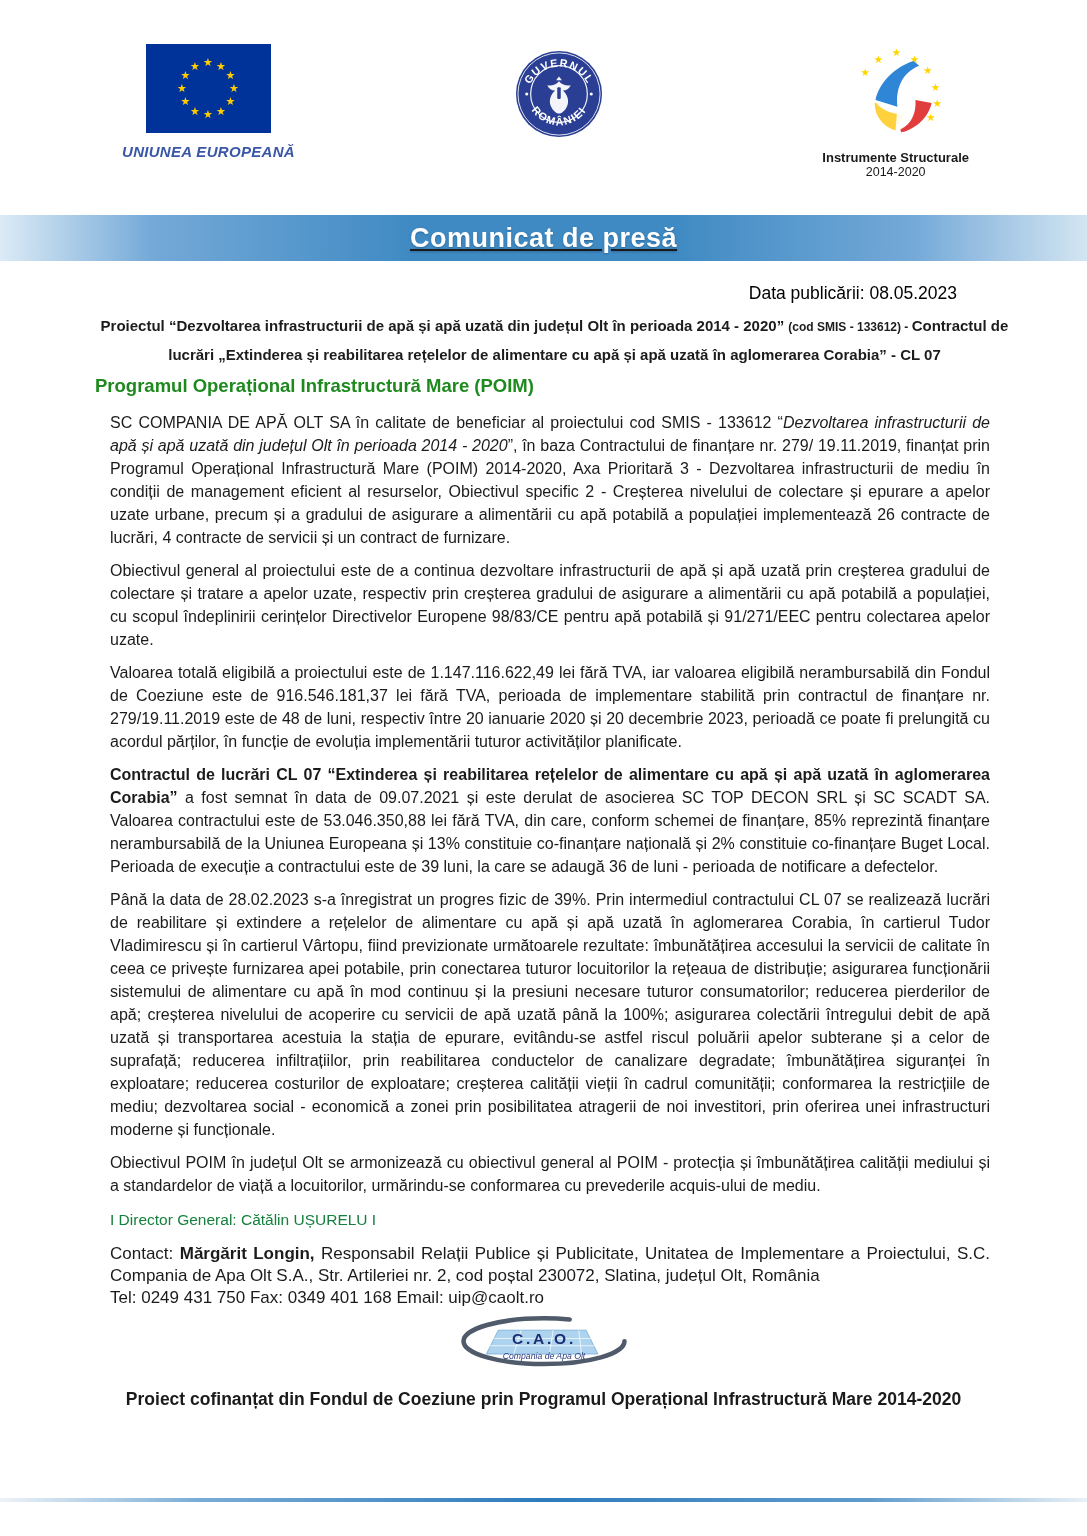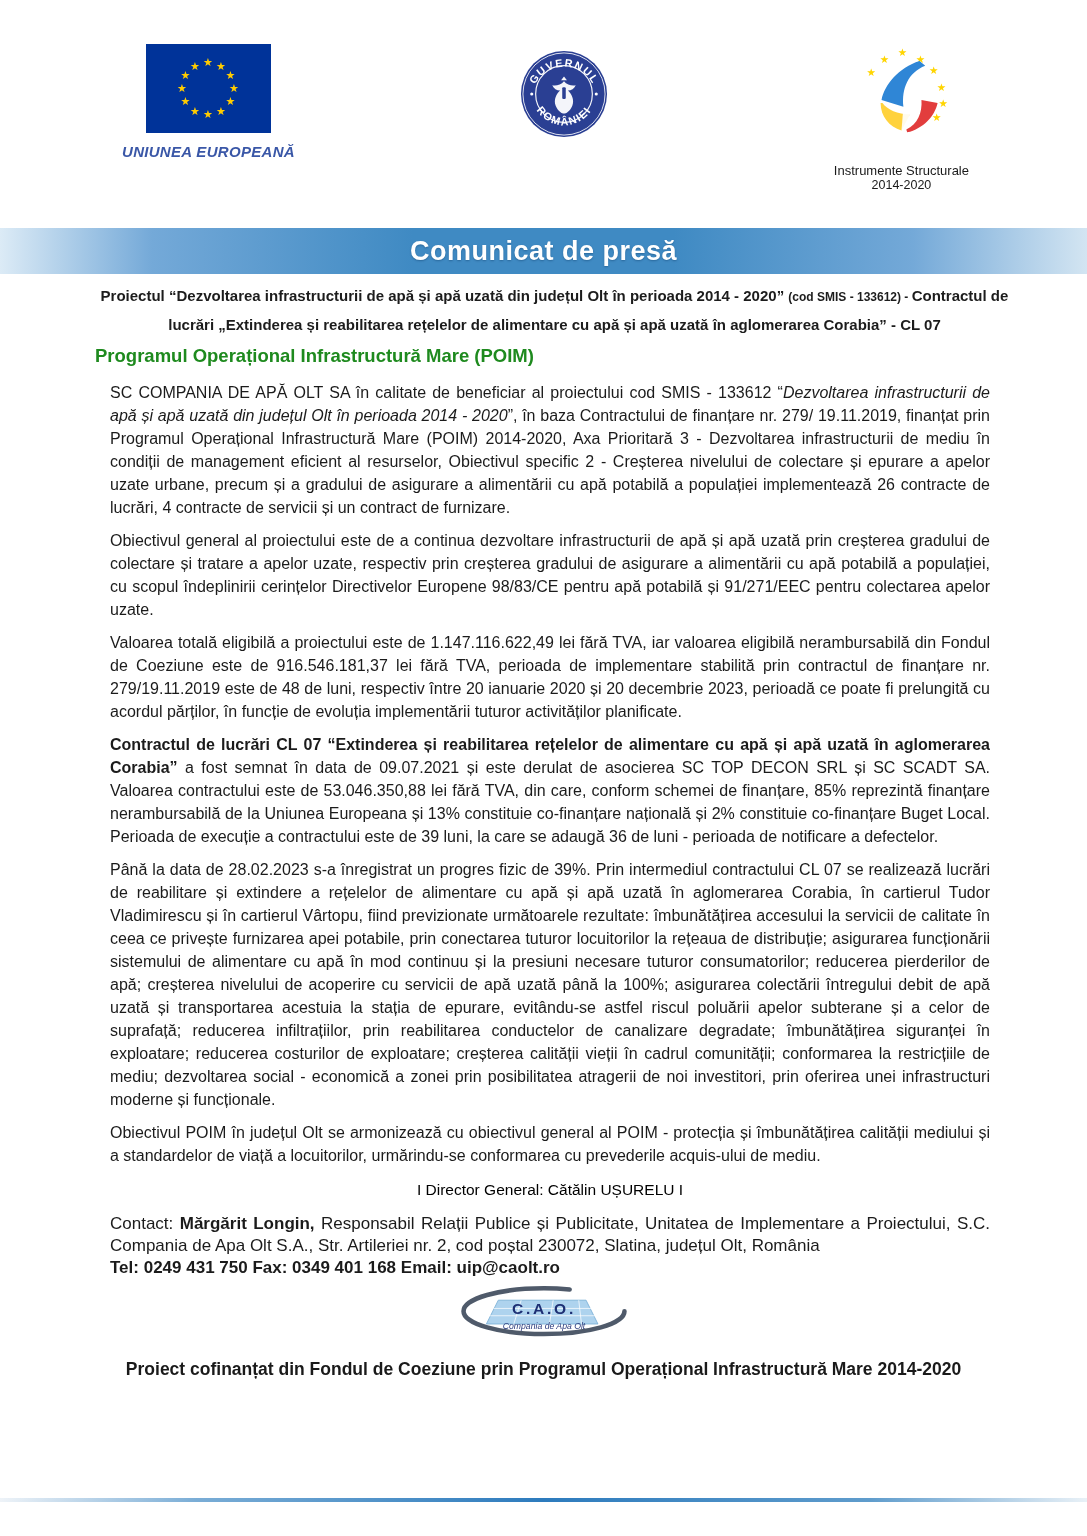--- a/index.html
+++ b/index.html
@@ -9,28 +9,28 @@
     font-family:"Liberation Sans", sans-serif; color:#1b1b1b;
     position:relative; overflow:hidden;
   }
   
   .logos {
     display:flex; justify-content:space-between; align-items:flex-start;
     padding:44px 118px 0 122px;
   }
   .logo-block { text-align:center; }
   .eu-label { margin-top:6px; font-size:15px; font-weight:bold; color:#3a57a7; letter-spacing:.3px;font-style:italic; }
-  .struct-label1 { margin-top:20px; font-size:13px; font-weight:normal; color:#1a1a1a; }
+  .struct-label1 { margin-top:7px; font-size:13px; font-weight:bold; color:#1a1a1a; }
   .struct-label2 { font-size:12.5px; font-weight:normal; color:#1a1a1a; }
   .logo-gov { padding-top:6px; }
   
   .banner {
     margin-top:36px; height:46px; width:100%;
     background:linear-gradient(90deg,#dcebf6 0%,#74a9d8 14%,#3f8ac3 38%,#3f8ac3 62%,#74a9d8 84%,#d3e5f2 100%);
-    display:flex; align-items:center; justify-content:center;
+    display:flex; align-items:center; justify-content:center;text-decoration:underline;
   }
   .banner-title {
     color:#ffffff; font-size:27px; font-weight:bold; letter-spacing:.5px;
     text-shadow:0 1px 2px rgba(0,40,80,.35);
   }
   
   .dateline {
     margin:22px 130px 0 0; text-align:right;
     font-size:17.5px; color:#000;
   }
@@ -43,26 +43,26 @@
     margin:7px 95px 0 95px; 
     font-size:18.5px; font-weight:bold; color:#1e8a1e;
   }
   
   .content { margin:14px 97px 0 110px; }
   .content p.para {
     font-size:16px; line-height:23px; text-align:justify; color:#1b1b1b;
     margin-bottom:10px;
   }
   .director {
-    margin:14px 0 2px 0; text-align:center; font-size:15.5px; color:#000000;
+    margin:14px 0 2px 0; text-align:left; font-size:15.5px; color:#15803d;
   }
   .contact {
     margin-top:14px; font-size:17px; line-height:22px; text-align:justify; color:#1b1b1b;
   }
-  .contact .block { display:block;font-weight:bold; }
+  .contact .block { display:block; }
   
   .cao-wrap { margin-top:2px; text-align:center; }
   
   .footer-text {
     margin:10px 95px 0 95px; text-align:center;
     font-size:17.5px; font-weight:bold; color:#1a1a1a;
   }
   .footer-line {
     position:absolute; left:0; right:0; bottom:34px; height:4px;
     background:linear-gradient(90deg,#eef3f8 0%,#7aadd6 18%,#2d7bbd 50%,#5f9ccc 80%,#e9f1f7 100%);
@@ -143,20 +143,21 @@
       </svg>
       <div class="struct-label1">Instrumente Structurale</div>
       <div class="struct-label2">2014-2020</div>
     </div>
   </header>
 
   <div class="banner">
     <span class="banner-title">Comunicat de presă</span>
   </div>
 
+  <div class="dateline">Data publicării: 08.05.2023</div>
 
   <h1 class="title"><span>Proiectul “Dezvoltarea infrastructurii de apă și apă uzată din județul Olt în perioada 2014 - 2020” </span><span class="r-small">(cod SMIS - 133612) - </span><span>Contractul de lucrări „Extinderea și reabilitarea rețelelor de alimentare cu apă și apă uzată în aglomerarea Corabia” - CL 07</span></h1>
   <h2 class="subtitle">Programul Operațional Infrastructură Mare (POIM)</h2>
 
   <main class="content">
     <p class="para"><span>SC COMPANIA DE APĂ OLT SA în calitate de beneficiar al proiectului cod SMIS - 133612 “</span><span class="r-italic">Dezvoltarea infrastructurii de apă și apă uzată din județul Olt în perioada 2014 - 2020</span><span>”, în baza Contractului de finanțare nr. 279/ 19.11.2019, finanțat prin Programul Operațional Infrastructură Mare (POIM) 2014-2020, Axa Prioritară 3 - Dezvoltarea infrastructurii de mediu în condiții de management eficient al resurselor, Obiectivul specific 2 - Creșterea nivelului de colectare și epurare a apelor uzate urbane, precum și a gradului de asigurare a alimentării cu apă potabilă a populației implementează 26 contracte de lucrări, 4 contracte de servicii și un contract de furnizare.</span></p>
     <p class="para"><span>Obiectivul general al proiectului este de a continua dezvoltare infrastructurii de apă și apă uzată prin creșterea gradului de colectare și tratare a apelor uzate, respectiv prin creșterea gradului de asigurare a alimentării cu apă potabilă a populației, cu scopul îndeplinirii cerințelor Directivelor Europene 98/83/CE pentru apă potabilă și 91/271/EEC pentru colectarea apelor uzate.</span></p>
     <p class="para"><span>Valoarea totală eligibilă a proiectului este de 1.147.116.622,49 lei fără TVA, iar valoarea eligibilă nerambursabilă din Fondul de Coeziune este de 916.546.181,37 lei fără TVA, perioada de implementare stabilită prin contractul de finanțare nr. 279/19.11.2019 este de 48 de luni, respectiv între 20 ianuarie 2020 și 20 decembrie 2023, perioadă ce poate fi prelungită cu acordul părților, în funcție de evoluția implementării tuturor activităților planificate.</span></p>
     <p class="para"><span class="r-bold">Contractul de lucrări CL 07 “Extinderea și reabilitarea rețelelor de alimentare cu apă și apă uzată în aglomerarea Corabia”</span><span> a fost semnat în data de 09.07.2021 și este derulat de asocierea SC TOP DECON SRL și SC SCADT SA. Valoarea contractului este de 53.046.350,88 lei fără TVA, din care, conform schemei de finanțare, 85% reprezintă finanțare nerambursabilă de la Uniunea Europeana și 13% constituie co-finanțare națională și 2% constituie co-finanțare Buget Local. Perioada de execuție a contractului este de 39 luni, la care se adaugă 36 de luni - perioada de notificare a defectelor.</span></p>
     <p class="para"><span>Până la data de 28.02.2023 s-a înregistrat un progres fizic de 39%. Prin intermediul contractului CL 07 se realizează lucrări de reabilitare și extindere a rețelelor de alimentare cu apă și apă uzată în aglomerarea Corabia, în cartierul Tudor Vladimirescu și în cartierul Vârtopu, fiind previzionate următoarele rezultate: îmbunătățirea accesului la servicii de calitate în ceea ce privește furnizarea apei potabile, prin conectarea tuturor locuitorilor la rețeaua de distribuție; asigurarea funcționării sistemului de alimentare cu apă în mod continuu și la presiuni necesare tuturor consumatorilor; reducerea pierderilor de apă; creșterea nivelului de acoperire cu servicii de apă uzată până la 100%; asigurarea colectării întregului debit de apă uzată și transportarea acestuia la stația de epurare, evitându-se astfel riscul poluării apelor subterane și a celor de suprafață; reducerea infiltrațiilor, prin reabilitarea conductelor de canalizare degradate; îmbunătățirea siguranței în exploatare; reducerea costurilor de exploatare; creșterea calității vieții în cadrul comunității; conformarea la restricțiile de mediu; dezvoltarea social - economică a zonei prin posibilitatea atragerii de noi investitori, prin oferirea unei infrastructuri moderne și funcționale.</span></p>

